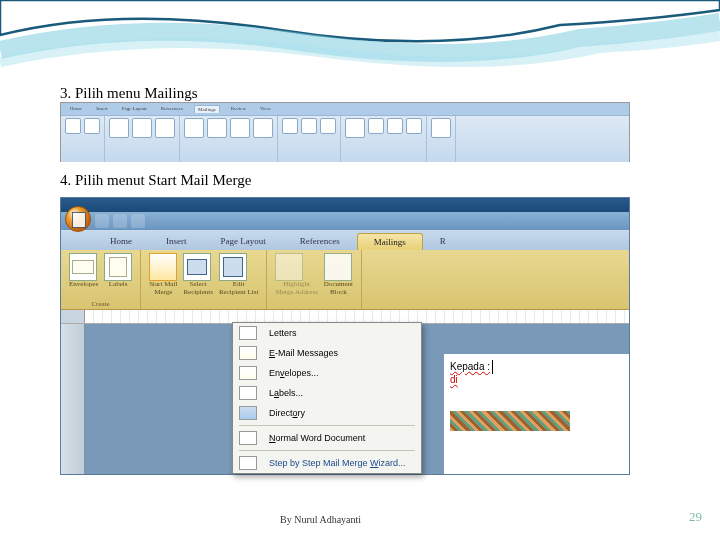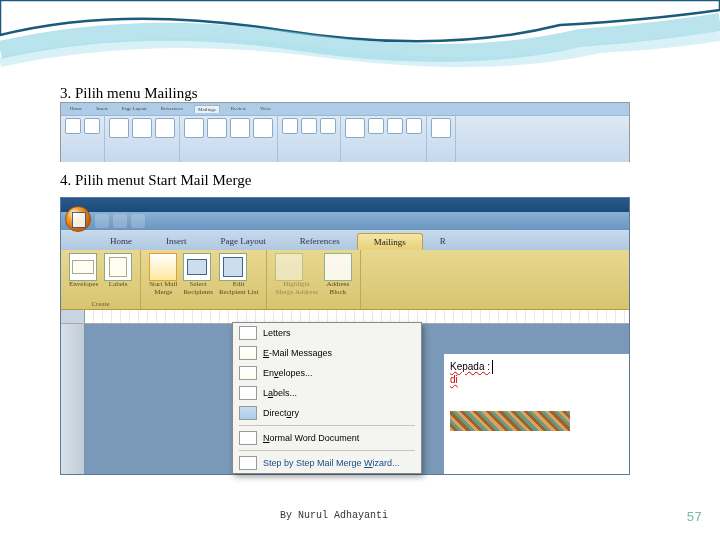--- a/index.html
+++ b/index.html
@@ -39,31 +39,31 @@
 .bigico.adr{opacity:.85}
 .grp2-lbl{font-size:7px;color:#5a4a20;text-align:center;line-height:1.1}
 .grpname{font-size:7px;color:#6a5a30;padding-top:1px}
 .ruler{height:14px;background:#e8ecf0;border-bottom:1px solid #aaa;display:flex}
 .ruler-l{width:24px;background:#c8d4e0;border-right:1px solid #999}
 .ruler-m{flex:1;background:repeating-linear-gradient(90deg,#fff,#fff 8px,#e8e8e8 8px,#e8e8e8 9px)}
 .docarea{display:flex;height:150px;background:#4a6a8a}
 .leftstrip{width:24px;background:linear-gradient(90deg,#d8e0e8,#c0ccd8);border-right:1px solid #7a94ae}
 .bluearea{flex:1;background:#7a99b8;position:relative}
 .dropdown{position:absolute;left:147px;top:-2px;width:190px;background:#f4f4f0;border:1px solid #888;box-shadow:2px 3px 6px rgba(0,0,0,.35);font-family:Tahoma,Arial,sans-serif;font-size:9px}
-.dd-item{display:flex;align-items:center;gap:6px;padding:3px 6px;border-bottom:0}
+.dd-item{display:flex;align-items:center;gap:12px;padding:3px 6px;border-bottom:0}
 .dd-ico{width:18px;height:14px;background:#fff;border:1px solid #999;flex-shrink:0}
 .dd-ico.env{background:linear-gradient(#fff,#ffe)}
 .dd-ico.dir{background:linear-gradient(#cde,#ace)}
 .dd-sep{height:1px;background:#c8c4b8;margin:2px 6px}
 .dd-item.last{color:#1a4a8a}
 .docwhite{position:absolute;right:0;top:30px;width:185px;height:120px;background:#fff;padding:6px;font-family:Arial;font-size:10px}
 .docwhite .k{text-decoration:underline wavy #d00;text-decoration-thickness:1px}
 .cursor{display:inline-block;width:1px;height:14px;background:#000;margin-left:2px;vertical-align:middle}
 .deco{width:120px;height:20px;background:repeating-linear-gradient(45deg,#e0a060,#e0a060 3px,#a06030 3px,#a06030 6px,#60a080 6px,#60a080 9px);margin-top:26px}
-.footer{position:absolute;bottom:15px;left:60px;right:18px;display:flex;justify-content:space-between;align-items:flex-start;font-family:Liberation Mono, monospace}
+.footer{position:absolute;bottom:15px;left:60px;right:18px;display:flex;justify-content:space-between;align-items:flex-end;font-family:Liberation Serif, serif}
 .footer-author{font-size:10px;color:#333;margin-left:220px}
 .footer-page{font-size:13px;color:#7fb8a8}
 .underline{text-decoration:underline}
 </style>
 </head>
 <body>
 
 <div class="slide">
 <svg class="wave-top" viewBox="0 0 720 90" preserveAspectRatio="none">
   <path d="M0,35 Q120,5 280,30 T560,25 Q650,20 720,10 L720,0 L0,0 Z" fill="none" stroke="#1a5a7a" stroke-width="2.5"></path>
@@ -171,21 +171,21 @@
       </div>
       <div class="grp2">
         <div class="grp2-icons">
           <div style="text-align:center">
             <div class="bigico hlt"></div>
             <div class="grp2-lbl" style="white-space:pre-line;opacity:.5">Highlight
 Merge Address</div>
           </div>
           <div style="text-align:center">
             <div class="bigico adr"></div>
-            <div class="grp2-lbl" style="white-space:pre-line">Address
+            <div class="grp2-lbl" style="white-space:pre-line">Document
 Block</div>
           </div>
         </div>
         <div class="grpname"></div>
       </div>
     </div>
     <div class="ruler">
       <div class="ruler-l"></div>
           <div class="ruler-m"></div>
     </div>
@@ -229,15 +229,15 @@
           <span class="k" style="color:#c00">di</span>
           <div class="deco"></div>
         </div>
       </div>
     </div>
   </div>
 </div>
 
 <div class="footer">
   <span class="footer-author">By Nurul Adhayanti</span>
-  <span class="footer-page">57</span>
+  <span class="footer-page">29</span>
 </div>
 </div>
 
 </body></html>

